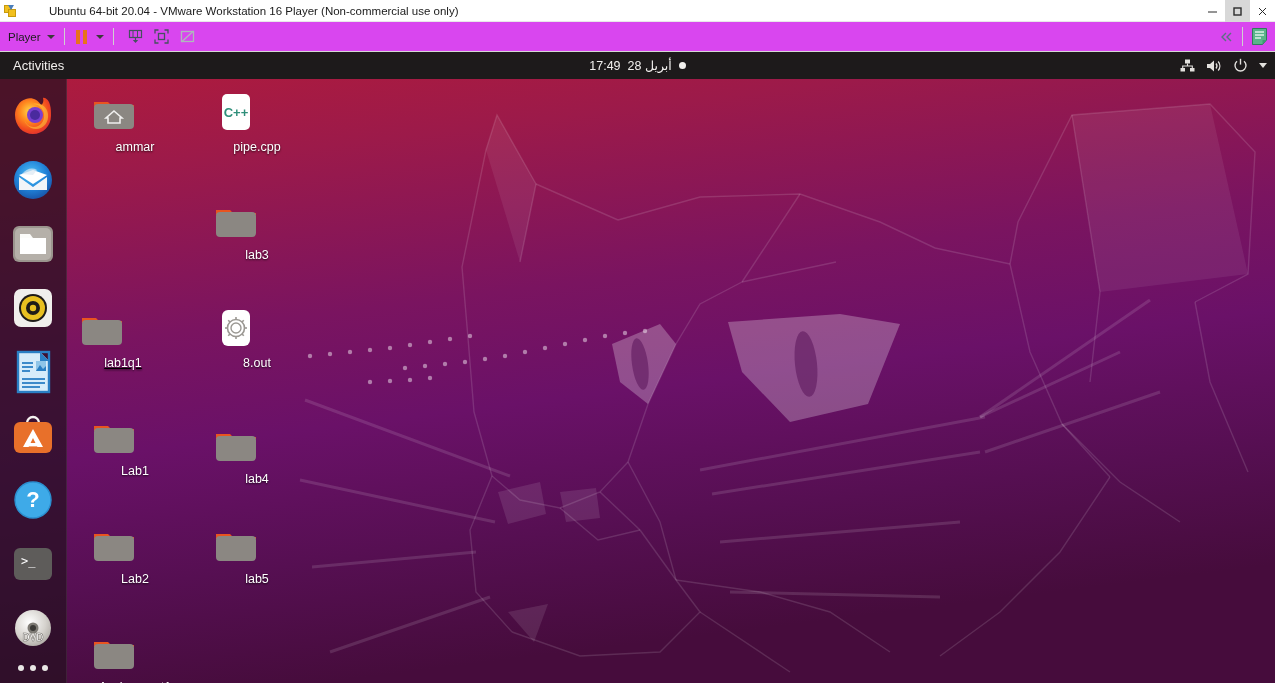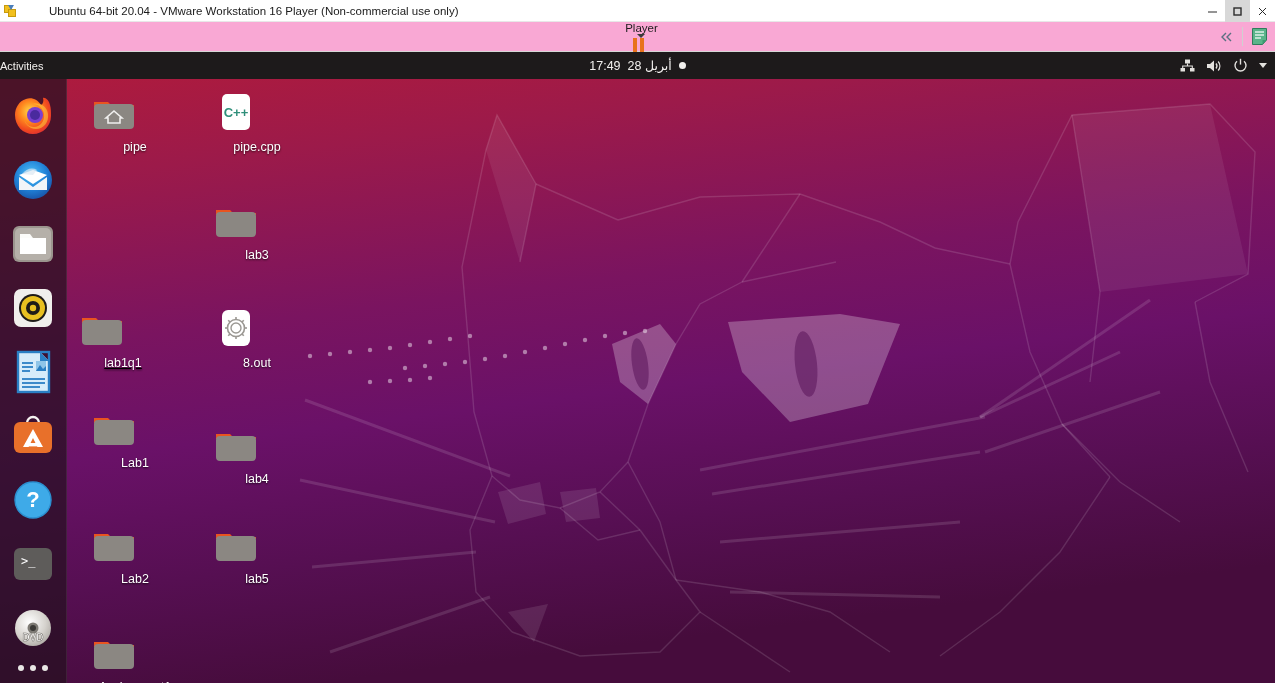--- a/index.html
+++ b/index.html
@@ -27,22 +27,22 @@
      border-top:5px solid #4a7ebb; }
   .vm-title-text { font-size:11.5px; color:#1a1a1a; white-space:nowrap;margin-left:26px; }
   .vm-winbtns { position:absolute; right:0; top:0; height:22px; display:flex; }
   .vm-winbtn { width:25px; height:22px; display:flex; align-items:center; justify-content:center;
     font-size:11px; color:#2b2b2b; }
   .vm-winbtn.active { background:#d8d8d8; }
   .vm-winbtn svg { display:block; }
 
   .vm-toolbar {
     position:absolute; top:22px; left:0; width:1275px; height:30px;
-    background:#f9a8d4; border-bottom:1px solid #d6d6d6;
-    display:flex; align-items:center;flex-direction:column;
+    background:#d946ef; border-bottom:1px solid #d6d6d6;
+    display:flex; align-items:center;
   }
   .tb-player { font-size:11.5px; color:#1c1c1c; margin-left:8px; }
   .tb-caret {
     width:0;height:0;border-left:4px solid transparent;border-right:4px solid transparent;
     border-top:4px solid #3a3a3a; margin-left:6px;
   }
   .tb-sep { width:1px; height:17px; background:#d0d0d0; margin:0 9px; }
   .tb-pause { display:flex; gap:3px; margin-left:2px; }
   .tb-pause i { display:block; width:4px; height:14px; background:#e8721c; }
   .tb-caret2 { width:0;height:0;border-left:4px solid transparent;border-right:4px solid transparent;
@@ -62,21 +62,21 @@
   }
   .wallpaper { position:absolute; inset:0; }
   .wallpaper svg { display:block; width:100%; height:100%; }
 
   
   .gnome-topbar {
     position:absolute; top:0; left:0; width:1275px; height:27px;
     background:#1d1a1b; color:#e8e6e3; font-size:12.5px;
     display:flex; align-items:center; z-index:40;
   }
-  .activities { font-size:11px; color:#f2f0ee; }
+  .activities { margin-left:13px; font-size:13px; color:#f2f0ee; }
   .clock-wrap { position:absolute; left:0; right:0; display:flex; justify-content:center;
     align-items:center; gap:7px; pointer-events:none; }
   .clock-txt { font-size:12.5px; color:#f2f0ee; }
   .notif-dot { width:7px; height:7px; border-radius:50%; background:#f2f0ee; }
   .sys-icons { position:absolute; right:8px; display:flex; align-items:center; gap:11px; }
   .sys-icons svg { display:block; }
   .sys-caret { width:0;height:0;border-left:4.5px solid transparent;border-right:4.5px solid transparent;
      border-top:5px solid #e3e1de; }
 
   
@@ -461,21 +461,21 @@
     <div class="desk">
 
       <div class="dicon" style="left:24px; top:12px;">
         <span class="glyph">
           <svg viewBox="0 0 46 46">
             <path d="M3 11 H17 L20 14 H43 V16 H3 Z" fill="#e95420"></path>
             <rect x="3" y="13" width="40" height="25" rx="4" fill="#8b8782"></rect>
             <path d="M23 20 L31 27 H29 V32 H17 V27 H15 Z" fill="none" stroke="#f0efee" stroke-width="1.6"></path>
           </svg>
         </span>
-        <span class="lbl">pipe</span>
+        <span class="lbl">ammar</span>
       </div>
 
       <div class="dicon" style="left:146px; top:12px;">
         <span class="glyph">
           <svg viewBox="0 0 46 46">
             <rect x="9" y="3" width="28" height="36" rx="5" fill="#ffffff"></rect>
             <text x="23" y="26" font-family="Liberation Sans, sans-serif" font-size="13" font-weight="bold" fill="#2f8f7a" text-anchor="middle">C++</text>
           </svg>
         </span>
         <span class="lbl">pipe.cpp</span>
@@ -518,21 +518,21 @@
                 <line x1="5.7" y1="5.7" x2="7.8" y2="7.8"></line>
                 <line x1="-7.8" y1="7.8" x2="-5.7" y2="5.7"></line>
                 <line x1="5.7" y1="-5.7" x2="7.8" y2="-7.8"></line>
               </g>
             </g>
           </svg>
         </span>
         <span class="lbl">8.out</span>
       </div>
 
-      <div class="dicon" style="left:24px; top:328px;">
+      <div class="dicon" style="left:24px; top:336px;">
         <span class="glyph">
           <svg viewBox="0 0 46 46">
             <path d="M3 11 H17 L20 14 H43 V16 H3 Z" fill="#e95420"></path>
             <rect x="3" y="13" width="40" height="25" rx="4" fill="#8b8782"></rect>
           </svg>
         </span>
         <span class="lbl">Lab1</span>
       </div>
 
       <div class="dicon" style="left:146px; top:344px;">

